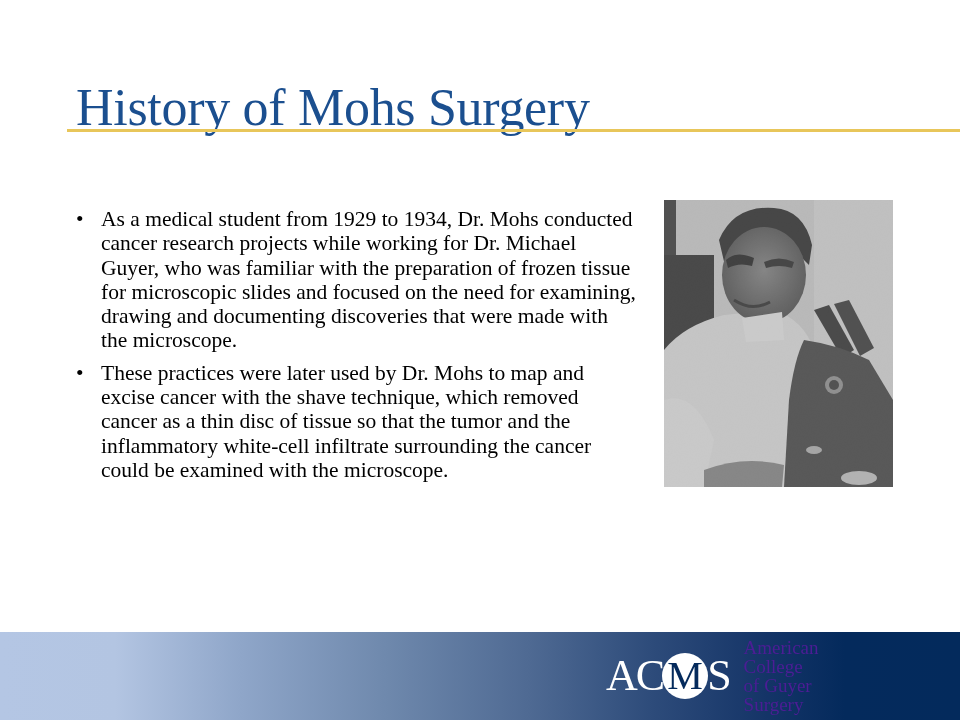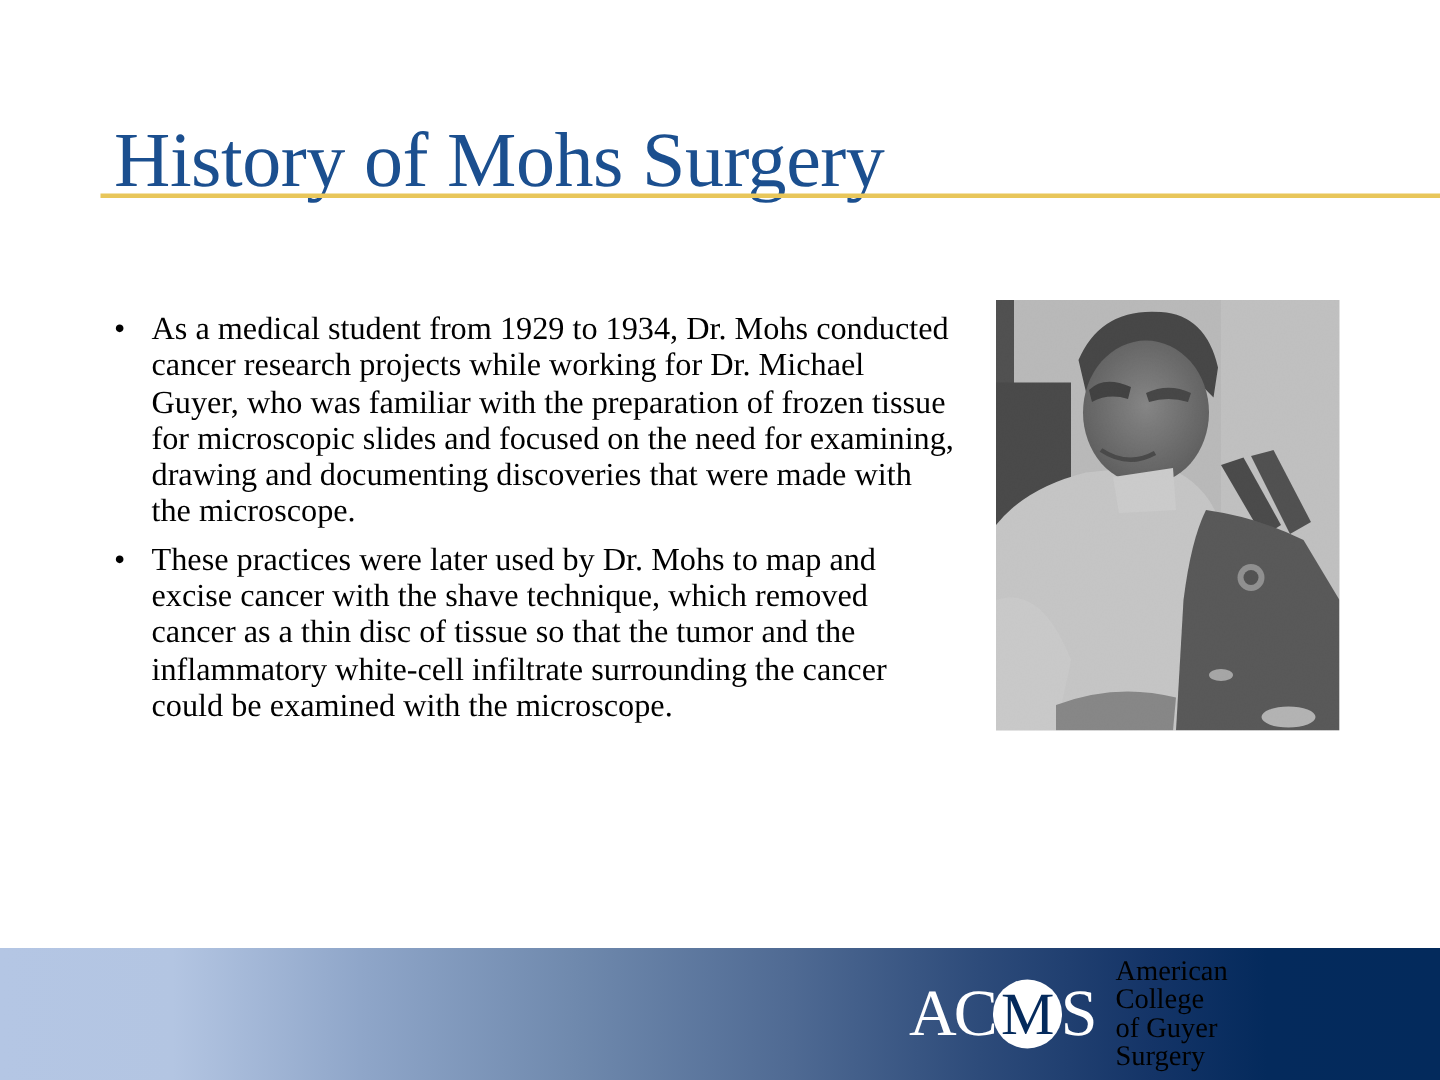--- a/index.html
+++ b/index.html
@@ -52,21 +52,21 @@
       font-family: "Liberation Serif", serif; font-size: 44px; line-height: 44px;
       letter-spacing: -2px; color: #ffffff;
     }
     .logo-mark .m-circle {
       display: inline-flex; align-items: center; justify-content: center;
       width: 46px; height: 46px; border-radius: 50%; background: #ffffff;
       color: #042a5c; margin: 0 -1px; font-size: 40px; letter-spacing: 0;
     }
     .logo-text {
       margin-left: 14px; font-family: "Liberation Serif", serif;
-      font-size: 19px; line-height: 19px; color: #000000;
+      font-size: 19px; line-height: 19px; color: #4c1d95;
     }
   </style>
 </head>
 <body>
 
 <div class="slide">
 
   <h1 class="title">History of Mohs Surgery</h1>
   <div class="title-rule"></div>
 

